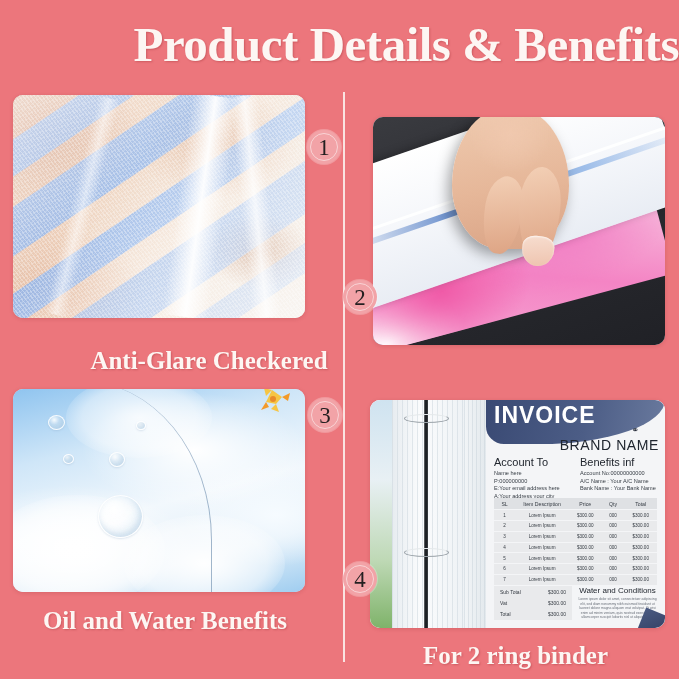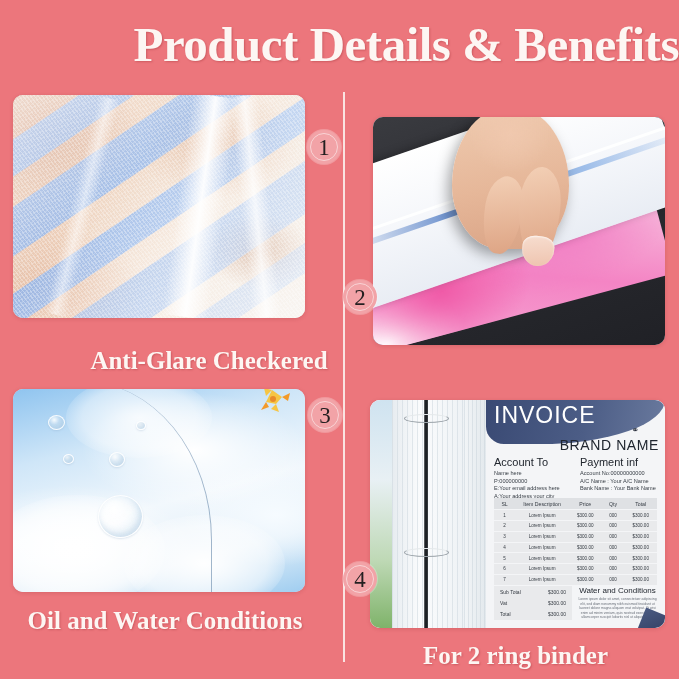--- a/index.html
+++ b/index.html
@@ -247,21 +247,21 @@
   }
   .p4-navy {
     position: absolute; left: 0; top: 0; width: 100%; height: 44px;
     background: linear-gradient(100deg, #3a4a74 0%, #4c5d86 55%, #6a7a9e 100%);
     border-radius: 0 0 70% 10% / 0 0 100% 40%;
   }
   .inv-title {
     position: absolute; left: 8px; top: 2px;
     color: #ffffff;
     font-family: "Liberation Sans", sans-serif;
-    font-weight: normal;
+    font-weight: bold;
     font-size: 23px;
     letter-spacing: 1px;
   }
   .brand-mark {
     position: absolute; right: 26px; top: 25px;
     font-size: 9px; color: #1c2230;
     font-family: "Liberation Sans", sans-serif;
   }
   .brand-name {
     position: absolute; right: 6px; top: 37px;
@@ -379,21 +379,21 @@
       <path d="M30 10 L38 6 L36 14 Z" fill="#f39a2a"></path>
       <path d="M20 3 L12 1 L14 9 Z" fill="#f6c544"></path>
       <path d="M14 15 L9 23 L17 20 Z" fill="#f39a2a"></path>
       <path d="M24 17 L27 25 L19 22 Z" fill="#f6c544"></path>
       <circle cx="21" cy="12" r="3" fill="#e98b2b"></circle>
     </svg>
   </div>
   <div class="badge" style="left:308px;top:398px;">
     <span>3</span>
   </div>
-  <div class="caption" style="left:0;top:606px;width:330px;">Oil and Water Conditions</div>
+  <div class="caption" style="left:0;top:606px;width:330px;">Oil and Water Benefits</div>
 
   <div class="photo" id="photo4">
     <div class="p4-bg"></div>
     <div class="p4-left-photo"></div>
     <div class="p4-sleeve"></div>
     <div class="p4-spine"></div>
     <div class="p4-ring" style="top:14px;"></div>
     <div class="p4-ring" style="top:148px;"></div>
     <div class="p4-sleeve2"></div>
 
@@ -404,21 +404,21 @@
       <div class="brand-name">BRAND NAME</div>
 
       <div class="sec-head" style="left:8px;top:56px;">Account To</div>
       <div class="sec-lines" style="left:8px;top:70px;">
         <div>Name here</div>
         <div>P:000000000</div>
         <div>E:Your email address here</div>
         <div>A:Your address your city</div>
       </div>
 
-      <div class="sec-head" style="left:94px;top:56px;">Payment inf</div>
+      <div class="sec-head" style="left:94px;top:56px;">Benefits inf</div>
       <div class="sec-lines" style="left:94px;top:70px;">
         <div>Account No:00000000000</div>
         <div>A/C Name  : Your A/C Name</div>
         <div>Bank Name : Your Bank Name</div>
       </div>
 
       <table class="inv">
         <thead>
             <tr>
           <th style="width:13%">SL</th>

